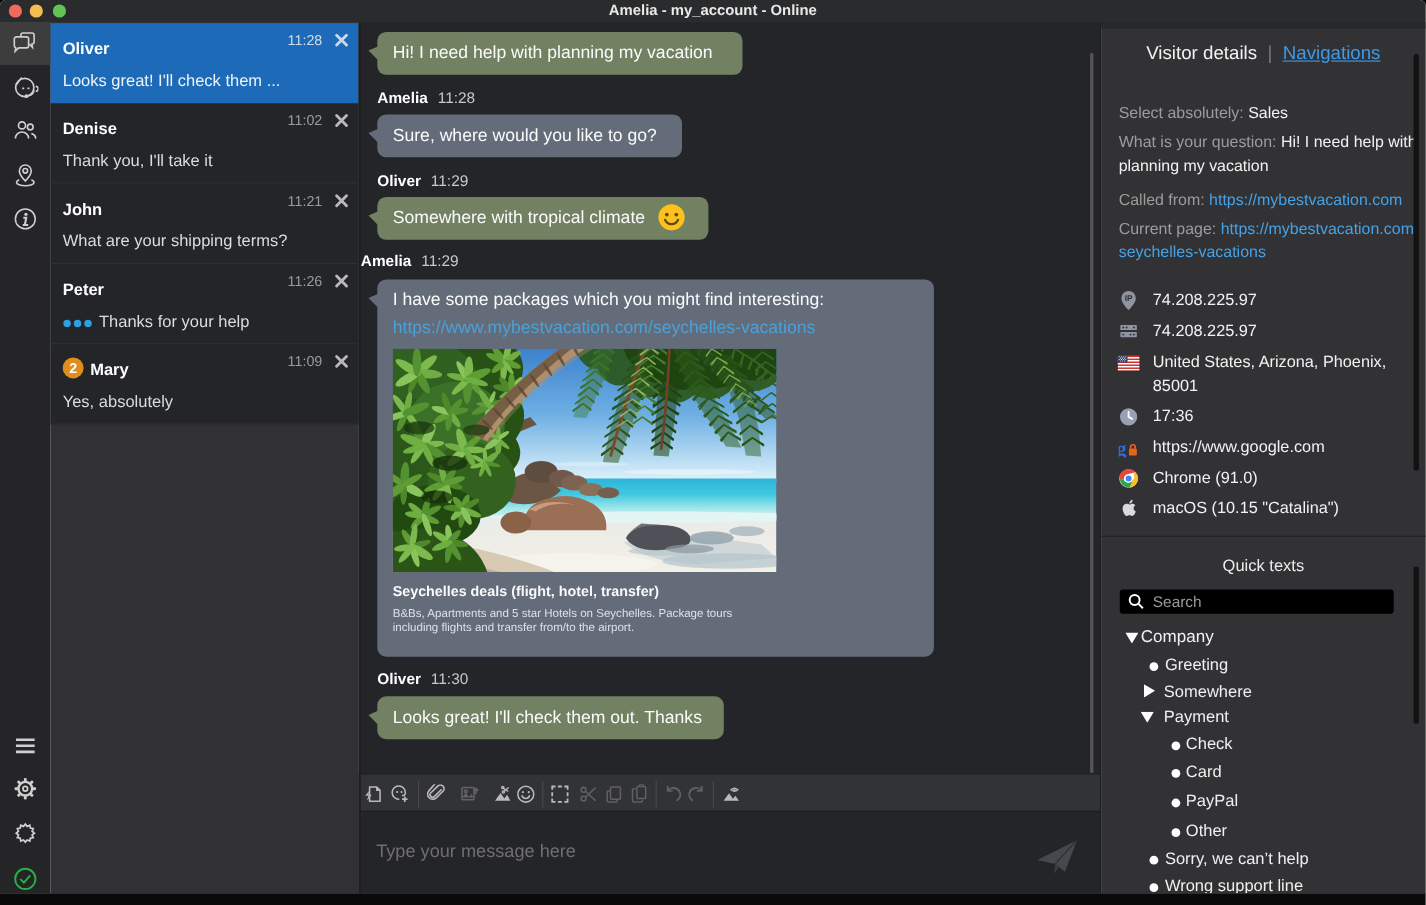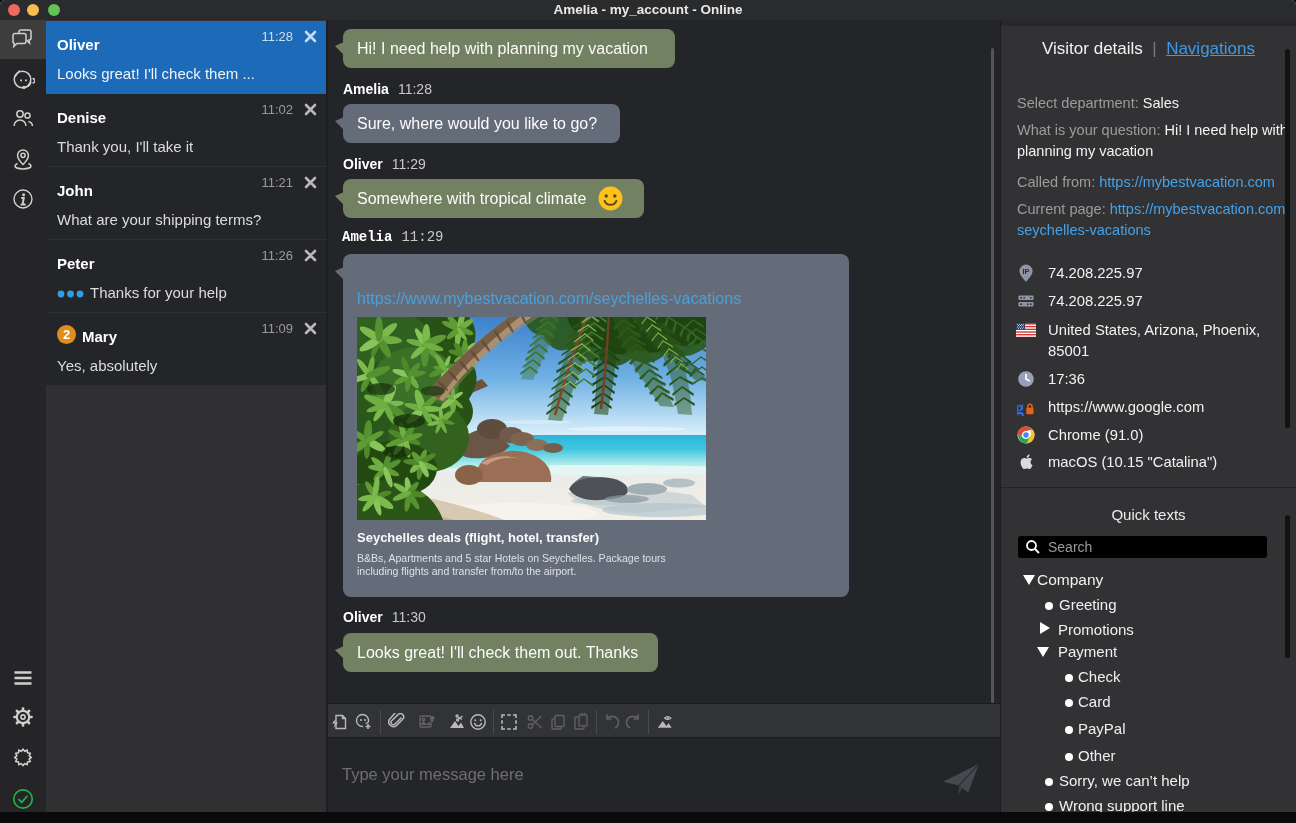--- a/index.html
+++ b/index.html
@@ -199,23 +199,24 @@
     <div class="mhead" style="left:17px; top:136px;text-align:right;"><b>Oliver</b>11:29</div>
     <div class="gbub" style="left:17px; top:159px; width:301px; height:39px; line-height:39px; padding-left:14px;">
       <div class="tail"></div>Somewhere with tropical climate
       <svg style="vertical-align:-7px; margin-left:7px;" width="25" height="25" viewBox="0 0 22 22">
         <circle cx="11" cy="11" r="10.5" fill="#fcc21b"></circle>
         <circle cx="7.2" cy="8.8" r="1.5" fill="#5b4618"></circle>
         <circle cx="14.8" cy="8.8" r="1.5" fill="#5b4618"></circle>
         <path d="M5.8 13 a5.6 5.6 0 0 0 10.4 0" fill="none" stroke="#5b4618" stroke-width="1.7" stroke-linecap="round"></path>
       </svg>
     </div>
-    <div class="mhead" style="left:16px; top:209px;font-family:Liberation Mono, monospace;"><b>Amelia</b>11:29</div>
+    <div class="mhead" style="left:2px; top:209px;"><b>Amelia</b>11:29</div>
     <div class="bbub" style="left:17px; top:234px; width:506px; height:343px;">
       <div class="tail"></div>
+      <div style="position:absolute; left:14px; top:10px; font-size:16px;">I have some packages which you might find interesting:</div>
       <div style="position:absolute; left:14px; top:36px; font-size:16px;"><span style="color:#4ba0d8;">https://www.mybestvacation.com/seychelles-vacations</span></div>
       <div style="position:absolute; left:14px; top:63px; width:349px; height:203px; overflow:hidden;">
         <svg width="349" height="203" viewBox="0 0 349 203">
 <defs>
 <linearGradient id="sky" x1="0" y1="0" x2="0" y2="1">
  <stop offset="0" stop-color="#3c82cc"></stop>
                 <stop offset="0.5" stop-color="#6fb0e4"></stop>
                 <stop offset="0.92" stop-color="#cfe9f7"></stop>
                 <stop offset="1" stop-color="#e2f2fa"></stop>
 </linearGradient>
@@ -512,21 +513,21 @@
       </g>
       <path d="M42 2 L20 26" stroke="#2c2e31" stroke-width="1.2" fill="none"></path>
     </svg>
   </div>
 
   <div class="abs" style="left:1000px; top:20px; width:1px; height:792px; background:#1d1e20;"></div>
 
   <div id="rpanel">
     <div style="position:absolute; left:0; top:0; width:295px; height:6px; background:#27282a;"></div>
     <div style="position:absolute; left:0; top:19px; width:295px; text-align:center; font-size:17px; color:#f2f2f2;">Visitor details &nbsp;<span style="color:#7a7a7a;">|</span>&nbsp; <span style="color:#3e9ae8; text-decoration:underline;">Navigations</span></div>
-    <div class="rp" style="top:73px;"><span class="lbl">Select department:</span> Sales</div>
+    <div class="rp" style="top:73px;"><span class="lbl">Select absolutely:</span> Sales</div>
     <div class="rp" style="top:152px;"><span class="lbl">Called from:</span> <span class="lnk">https://mybestvacation.com</span></div>
     <div class="rp" style="top:100px;"><span class="lbl">What is your question:</span> Hi! I need help with planning my vacation</div>
     <div class="rp" style="top:179px; white-space:nowrap;"><span class="lbl">Current page:</span> <span class="lnk">https://mybestvacation.com/</span><br><span class="lnk">seychelles-vacations</span></div>
 
     <div class="row" style="top:243px;">
       <svg width="18" height="18" viewBox="0 0 18 18">
         <path d="M9 0.5 a6.6 6.6 0 0 1 6.6 6.6 C15.6 11.8 9 17.8 9 17.8 S2.4 11.8 2.4 7.1 A6.6 6.6 0 0 1 9 0.5 z" fill="#8f94a3"></path>
         <text x="9" y="10" font-size="7.5" font-weight="700" fill="#2e2e30" text-anchor="middle" font-family="Liberation Sans, sans-serif">IP</text>
       </svg>
       <div class="rtx">74.208.225.97</div>
@@ -617,21 +618,21 @@
       </svg>
       <div style="position:absolute; left:30px; top:3px; font-size:14px; color:#9a9a9a;">Search</div>
     </div>
 
     <div class="qt" style="left:36px; top:551px; font-size:15.5px;">Company</div>
     <svg class="abs" style="left:22px; top:555px;" width="12" height="10" viewBox="0 0 12 10">
         <path d="M0 0 h12 l-6 10 z" fill="#fff"></path>
       </svg>
     <div class="qt" style="left:58px; top:576px;">Greeting</div>
     <div class="abs" style="left:44px; top:582px; width:8px; height:8px; border-radius:50%; background:#fff;"></div>
-    <div class="qt" style="left:57px; top:601px;">Promotions</div>
+    <div class="qt" style="left:57px; top:601px;">Somewhere</div>
     <svg class="abs" style="left:39px; top:602px;" width="10" height="12" viewBox="0 0 10 12">
         <path d="M0 0 v12 l10-6 z" fill="#fff"></path>
       </svg>
     <div class="qt" style="left:57px; top:623px;">Payment</div>
     <svg class="abs" style="left:36px; top:627px;" width="12" height="10" viewBox="0 0 12 10">
         <path d="M0 0 h12 l-6 10 z" fill="#fff"></path>
       </svg>
     <div class="qt" style="left:77px; top:648px;">Check</div>
     <div class="abs" style="left:64px; top:654px; width:8px; height:8px; border-radius:50%; background:#fff;"></div>
     <div class="qt" style="left:77px; top:673px;">Card</div>

